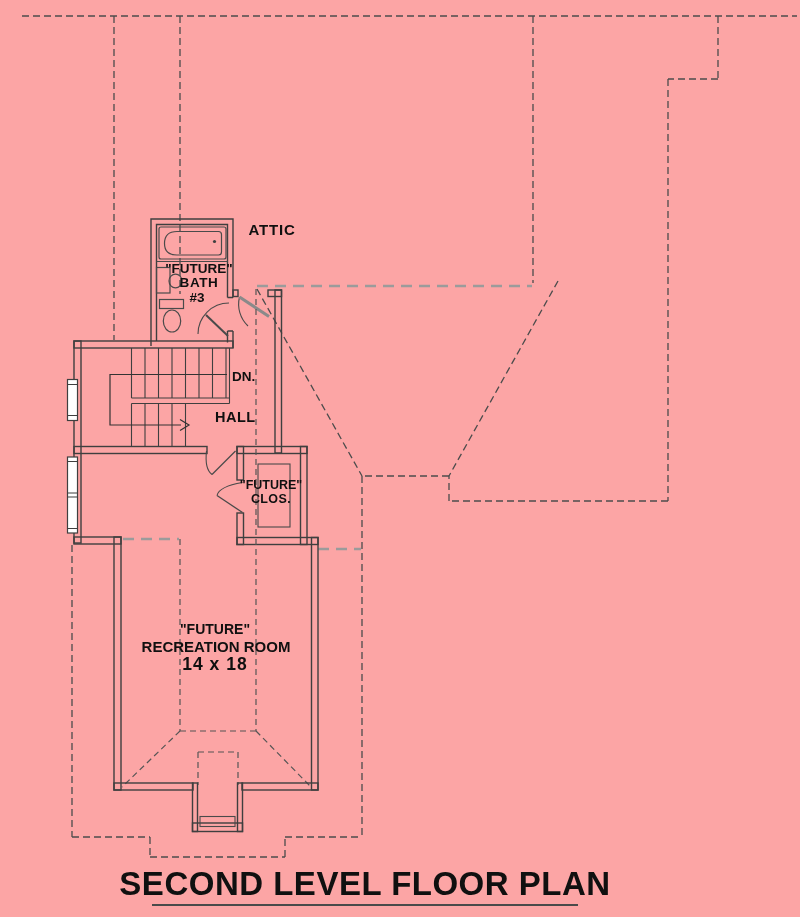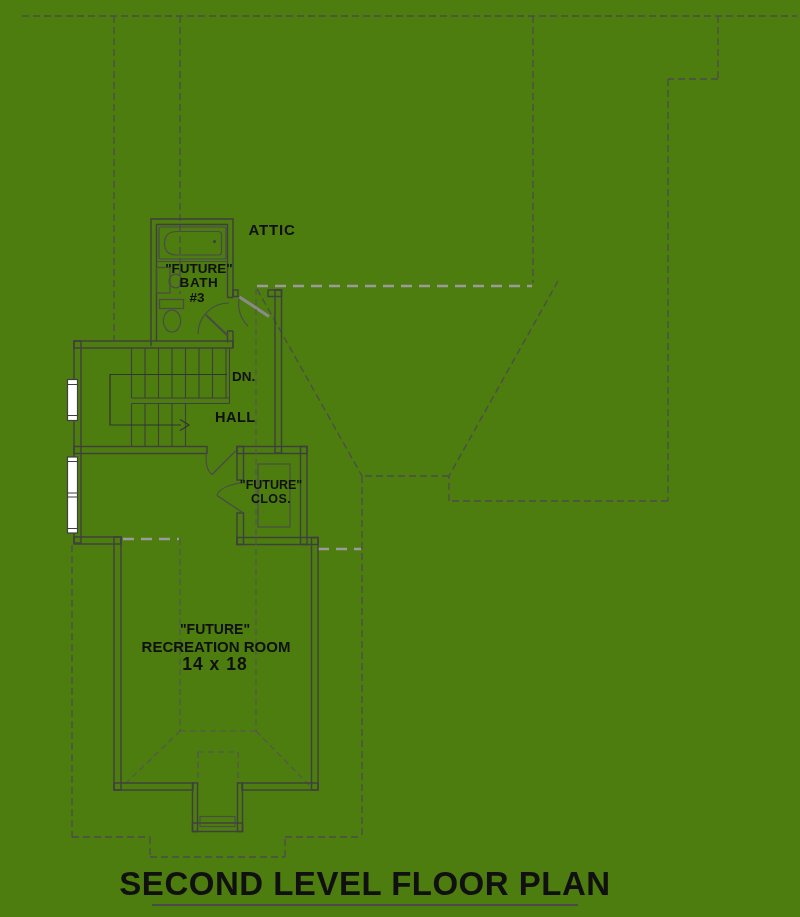--- a/index.html
+++ b/index.html
@@ -1,16 +1,16 @@
 <!DOCTYPE html>
 <html><head>
 <meta charset="utf-8">
 <style>
   html,body{margin:0;padding:0;background:#ffffff;}
-  .page{width:800px;height:917px;position:relative;background:#4d7c0f;margin:0 auto;
+  .page{width:800px;height:917px;position:relative;background:#fca5a5;margin:0 auto;
         font-family:"Liberation Sans", sans-serif;}
   svg text{font-family:"Liberation Sans", sans-serif;font-weight:bold;fill:#101010;}
 </style>
 </head>
 <body>
 
 <div class="page">
 <svg width="800" height="917" viewBox="0 0 800 917" xmlns="http://www.w3.org/2000/svg">
 
   <g stroke="#4c4c4c" stroke-width="1.3" fill="none" stroke-dasharray="7 4">

